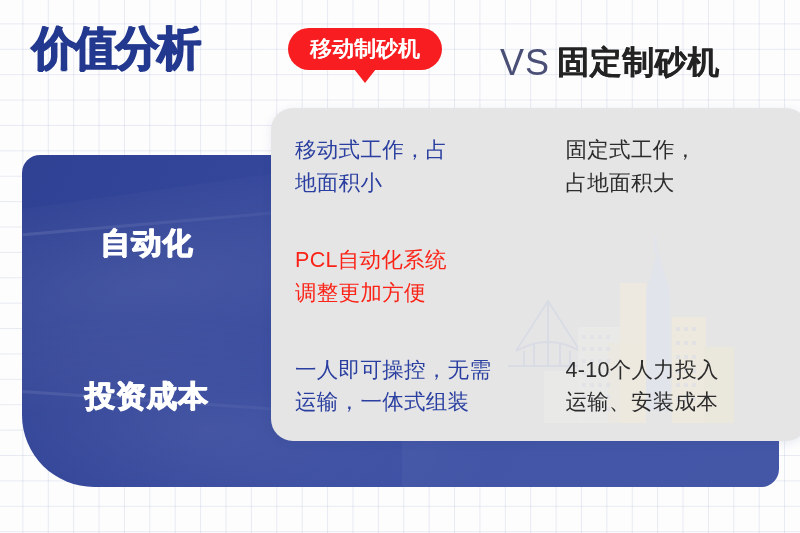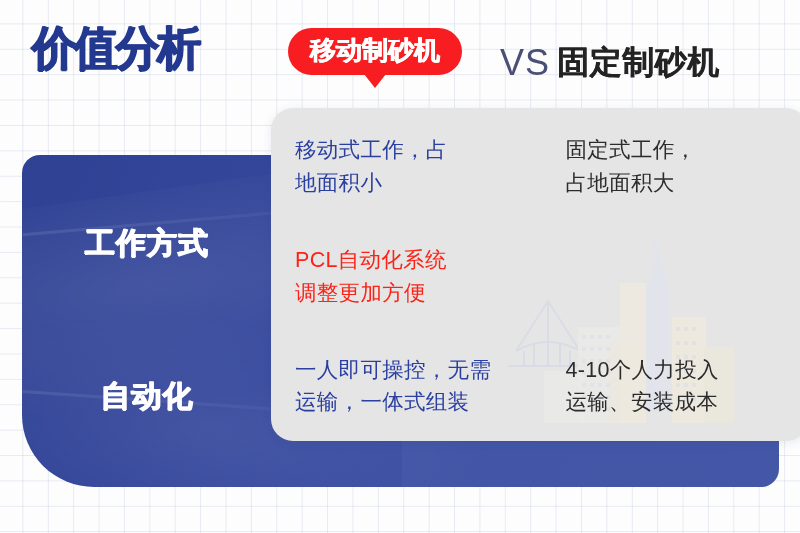--- a/index.html
+++ b/index.html
@@ -64,22 +64,22 @@
     position: absolute;
     left: 288px;
     top: 28px;
   }
   #badge {
     position: relative;
     background: #f71d20;
     border-radius: 25px;
     padding: 8px 22px 9px 22px;
     color: #ffffff;
-    font-size: 26px;
-    font-weight: 700;
+    font-size: 22px;
+    font-weight: 400;
     letter-spacing: 0px;
     white-space: nowrap;
     line-height: 1.15;
     text-shadow: 0.6px 0 0 #ffffff, -0.6px 0 0 #ffffff;
   }
   #badge-tail {
     position: absolute;
     left: 50%;
     bottom: -13px;
     margin-left: -11px;
@@ -251,22 +251,22 @@
   </div>
 
   <div id="blue-panel">
     <div id="blue-band"></div>
     <div class="wave" id="wave1"></div>
     <div class="wave" id="wave2"></div>
     <div class="wave" id="wave3"></div>
     <div class="wave" id="wave4"></div>
 
     <div id="label-col">
-      <div class="cat-label">工作方式</div>
       <div class="cat-label">自动化</div>
+      <div class="cat-label">投资成本</div>
     </div>
   </div>
 
   <div id="white-card">
 
     <svg id="skyline" viewBox="0 0 300 210">
 
       <g fill="none" stroke="#cfd4e6" stroke-width="2" opacity="0.9">
         <path d="M8 120 L40 70 L72 120"></path>
         <path d="M40 70 L40 135"></path>

